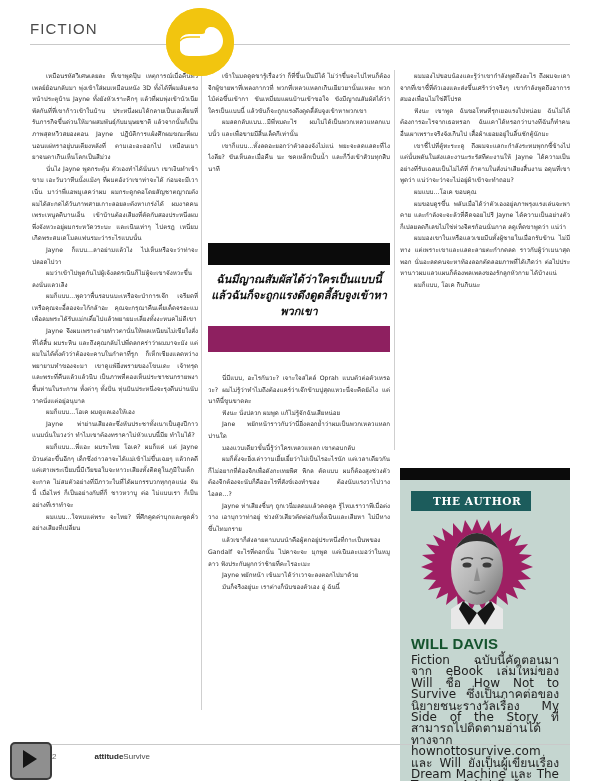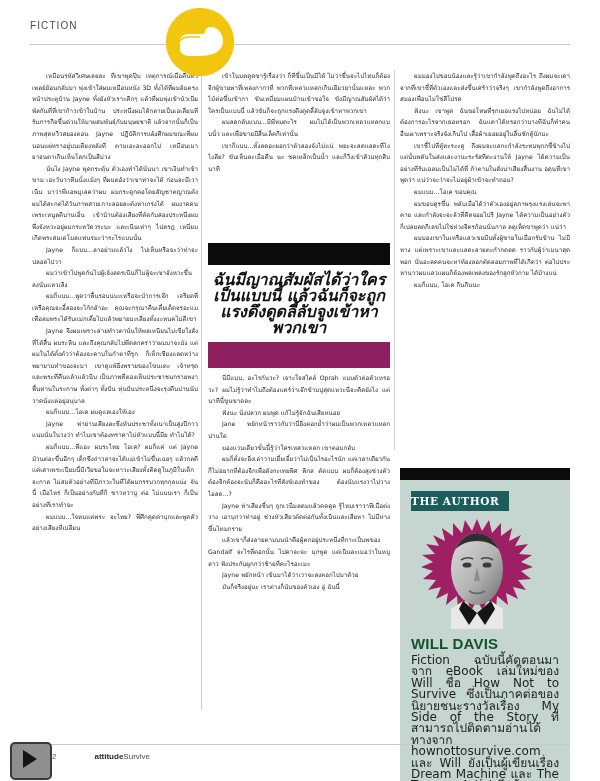--- a/index.html
+++ b/index.html
@@ -29,21 +29,21 @@
     position: absolute;
     left: 22px;
     top: 20px;
     width: 540px;
     height: 34px;
   }
   .masthead-label {
     position: absolute;
     left: 0px;
     top: 0px;
-    font-size: 10px;
+    font-size: 15px;
     letter-spacing: 1.1px;
     color: #4a4a4a;
     font-family: "Liberation Sans", sans-serif;
     font-weight: 400;
   }
   .masthead-rule {
     position: absolute;
     left: 0px;
     top: 24px;
     width: 540px;
@@ -97,21 +97,21 @@
   .pq-bar-top {
     width: 182px;
     height: 22px;
     background: #0b0b0b;
   }
   .pq-text {
     padding: 7px 2px 6px 2px;
     font-family: "DejaVu Sans", sans-serif;
     font-weight: 700;
     font-style: italic;
-    font-size: 16px;
+    font-size: 11px;
     line-height: 16px;
     text-align: center;
     color: #111111;
   }
   .pq-bar-bottom {
     width: 182px;
     height: 26px;
     background: #8e2060;
   }
 
@@ -130,21 +130,21 @@
   }
   .author-inner { padding: 10px 11px 14px 11px; }
   .author-tag {
     display: inline-block;
     background: #1c5c5c;
     color: #ffffff;
     font-family: "DejaVu Serif", "Liberation Serif", serif;
     font-weight: 700;
     font-size: 10.5px;
     letter-spacing: 0.6px;
-    padding: 4px 10px 4px 0;
+    padding: 4px 10px 4px 22px;
   }
   .author-photo-wrap {
     position: relative;
     width: 125px;
     height: 112px;
     margin: 6px 0 0 4px;
   }
   .author-name {
     margin-top: 6px;
     font-family: "Liberation Sans", sans-serif;

